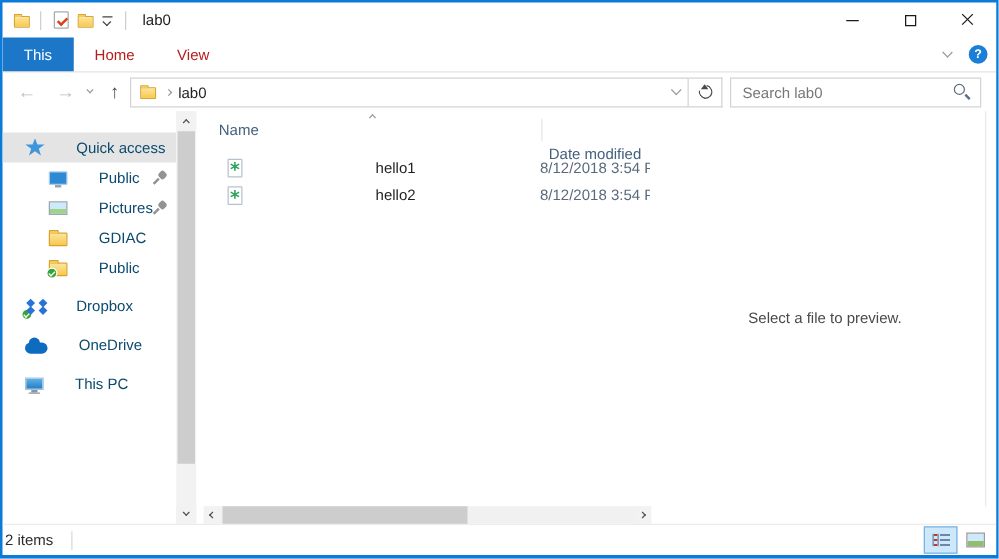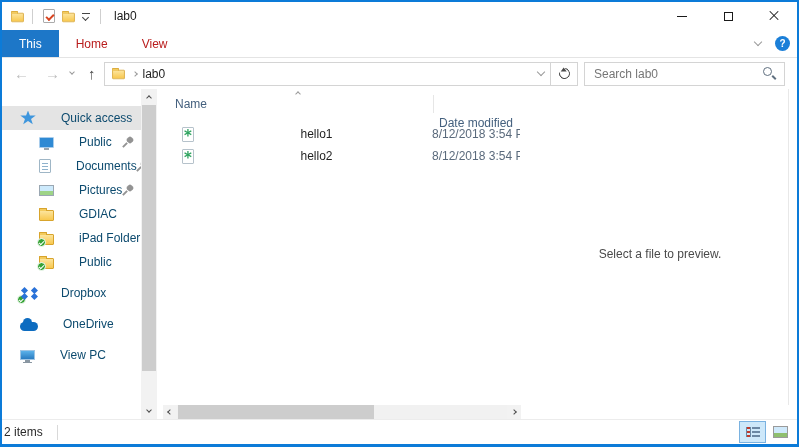--- a/index.html
+++ b/index.html
@@ -208,58 +208,47 @@
           <div class="side-item lvl0 selected">
             <span class="icon i-quick-access-star"></span>
             <span class="side-label">Quick access</span>
           </div>
           <div class="side-item lvl1">
             <span class="icon i-desktop"></span>
             <span class="side-label">Public</span>
             <span class="icon i-pin side-pin"></span>
           </div>
           <div class="side-item lvl1">
-            <span class="icon i-documents"></span>
-            <span class="side-label">Documents</span>
-            <span class="icon i-pin side-pin"></span>
-          </div>
-          <div class="side-item lvl1">
             <span class="icon i-pictures"></span>
             <span class="side-label">Pictures</span>
             <span class="icon i-pin side-pin"></span>
           </div>
           <div class="side-item lvl1">
             <span class="icon i-folder"></span>
             <span class="side-label">GDIAC</span>
-          </div>
-          <div class="side-item lvl1">
-            <span class="icon i-folder">
-              <span class="overlay-check"></span>
-            </span>
-            <span class="side-label">iPad Folder</span>
           </div>
           <div class="side-item lvl1">
             <span class="icon i-folder">
               <span class="overlay-check"></span>
             </span>
             <span class="side-label">Public</span>
           </div>
           <div class="side-item lvl0 gap">
             <span class="icon i-dropbox">
               <span class="overlay-check"></span>
             </span>
             <span class="side-label">Dropbox</span>
           </div>
           <div class="side-item lvl0 gap">
             <span class="icon i-onedrive"></span>
             <span class="side-label">OneDrive</span>
           </div>
           <div class="side-item lvl0 gap">
             <span class="icon i-this-pc"></span>
-            <span class="side-label">View PC</span>
+            <span class="side-label">This PC</span>
           </div>
         </div>
       <div class="side-scrollbar">
         <div class="sb-arrow">
             <span class="chev up sm dk"></span>
           </div>
         <div class="sb-thumb-v"></div>
         <div class="sb-arrow bottom">
             <span class="chev down sm dk"></span>
           </div>

